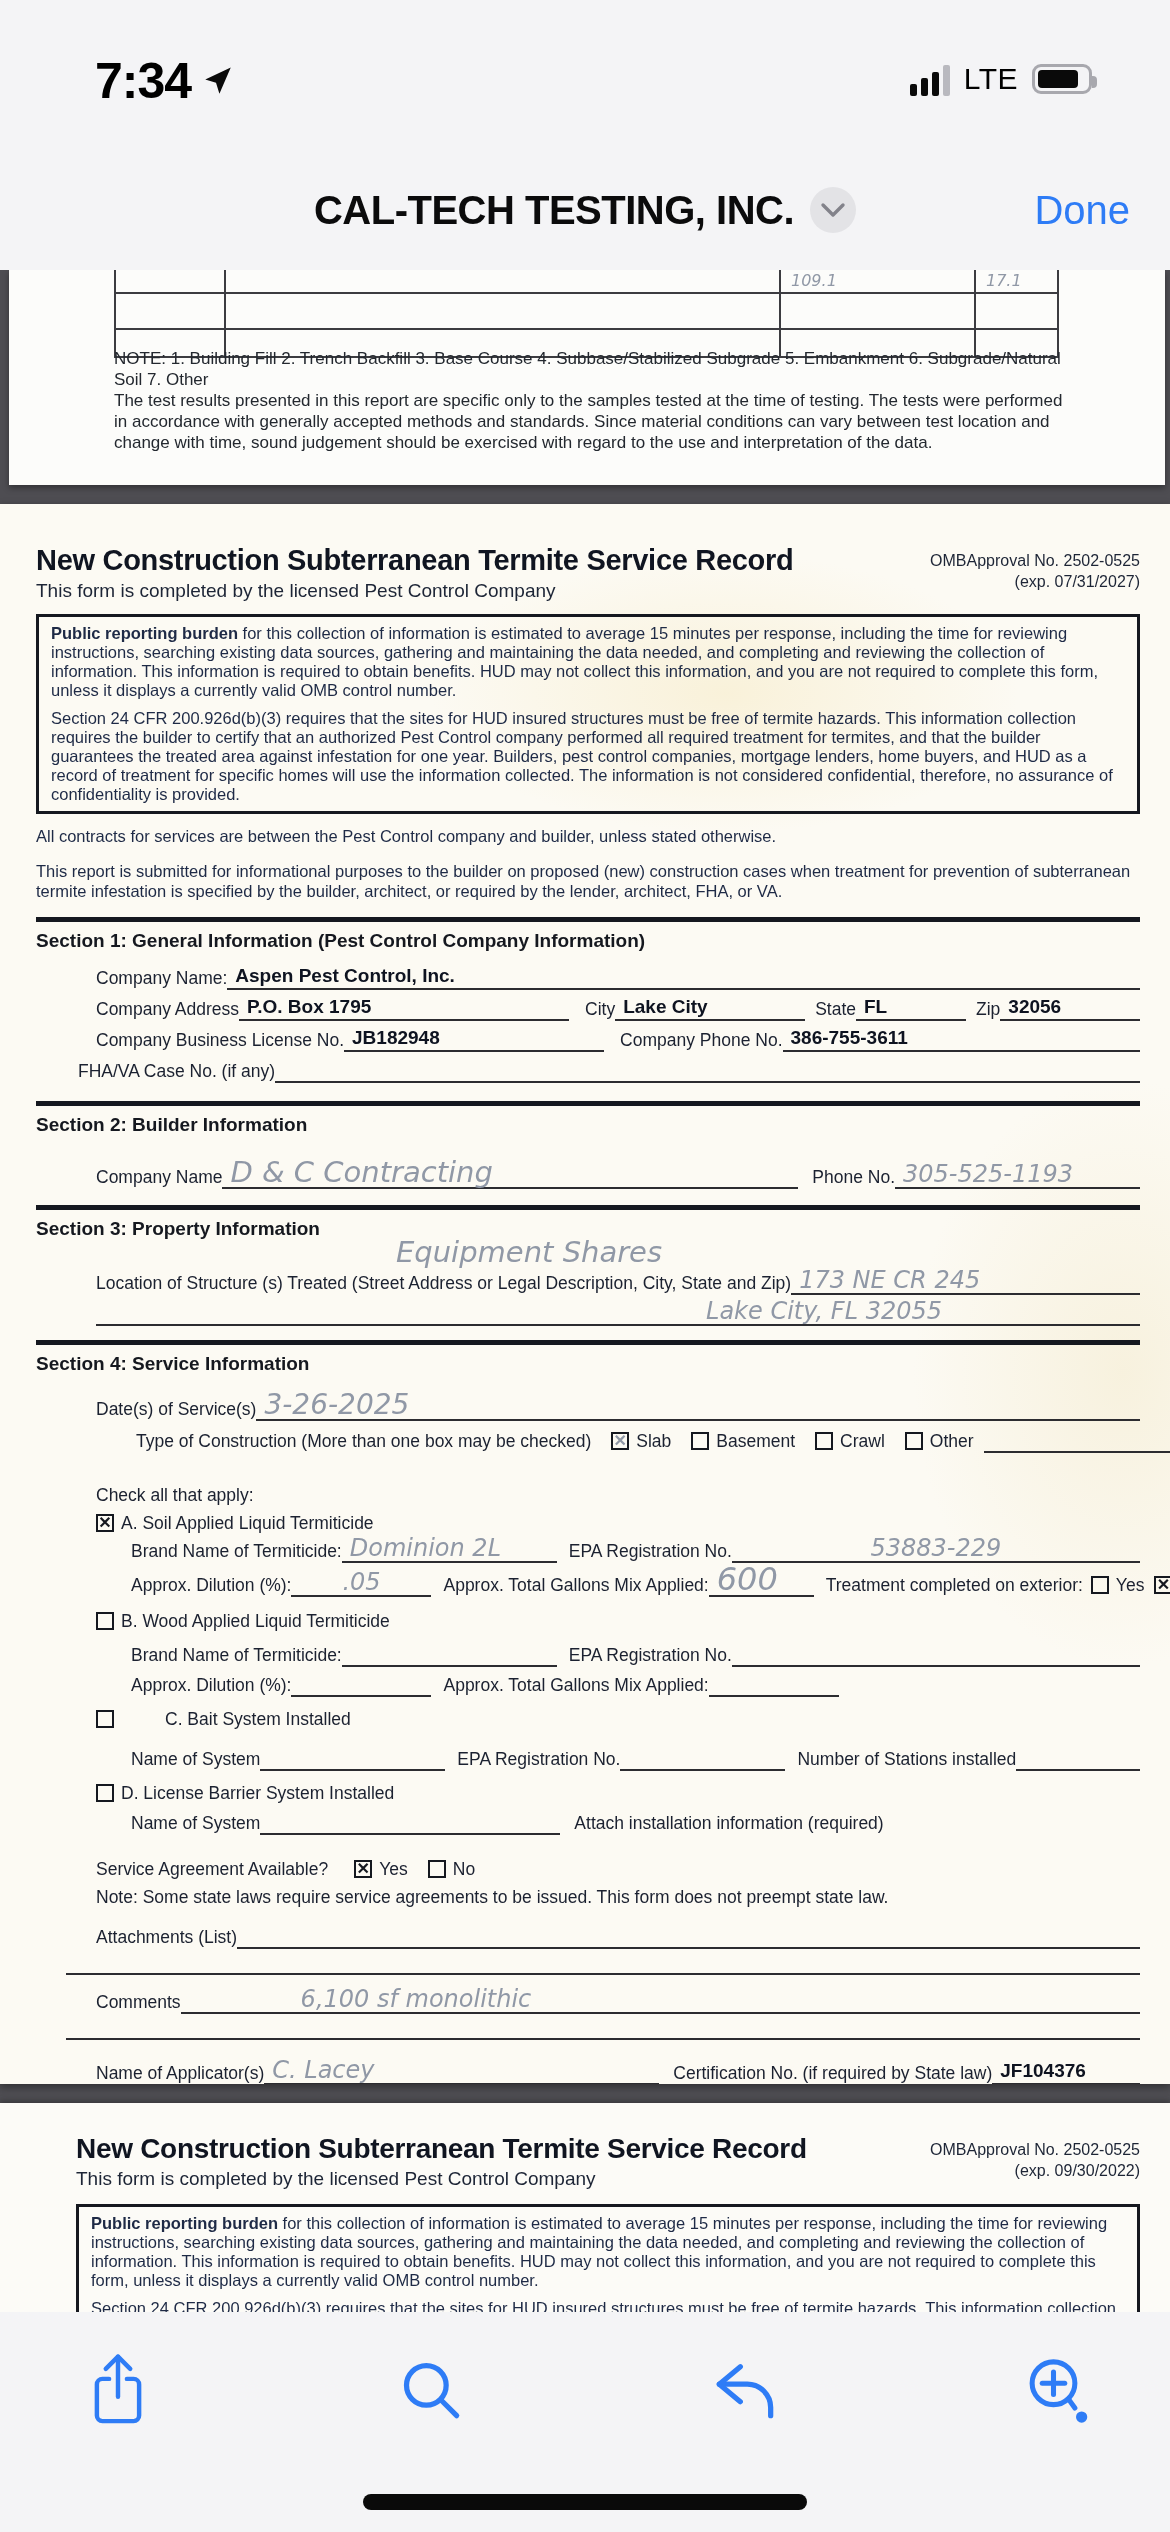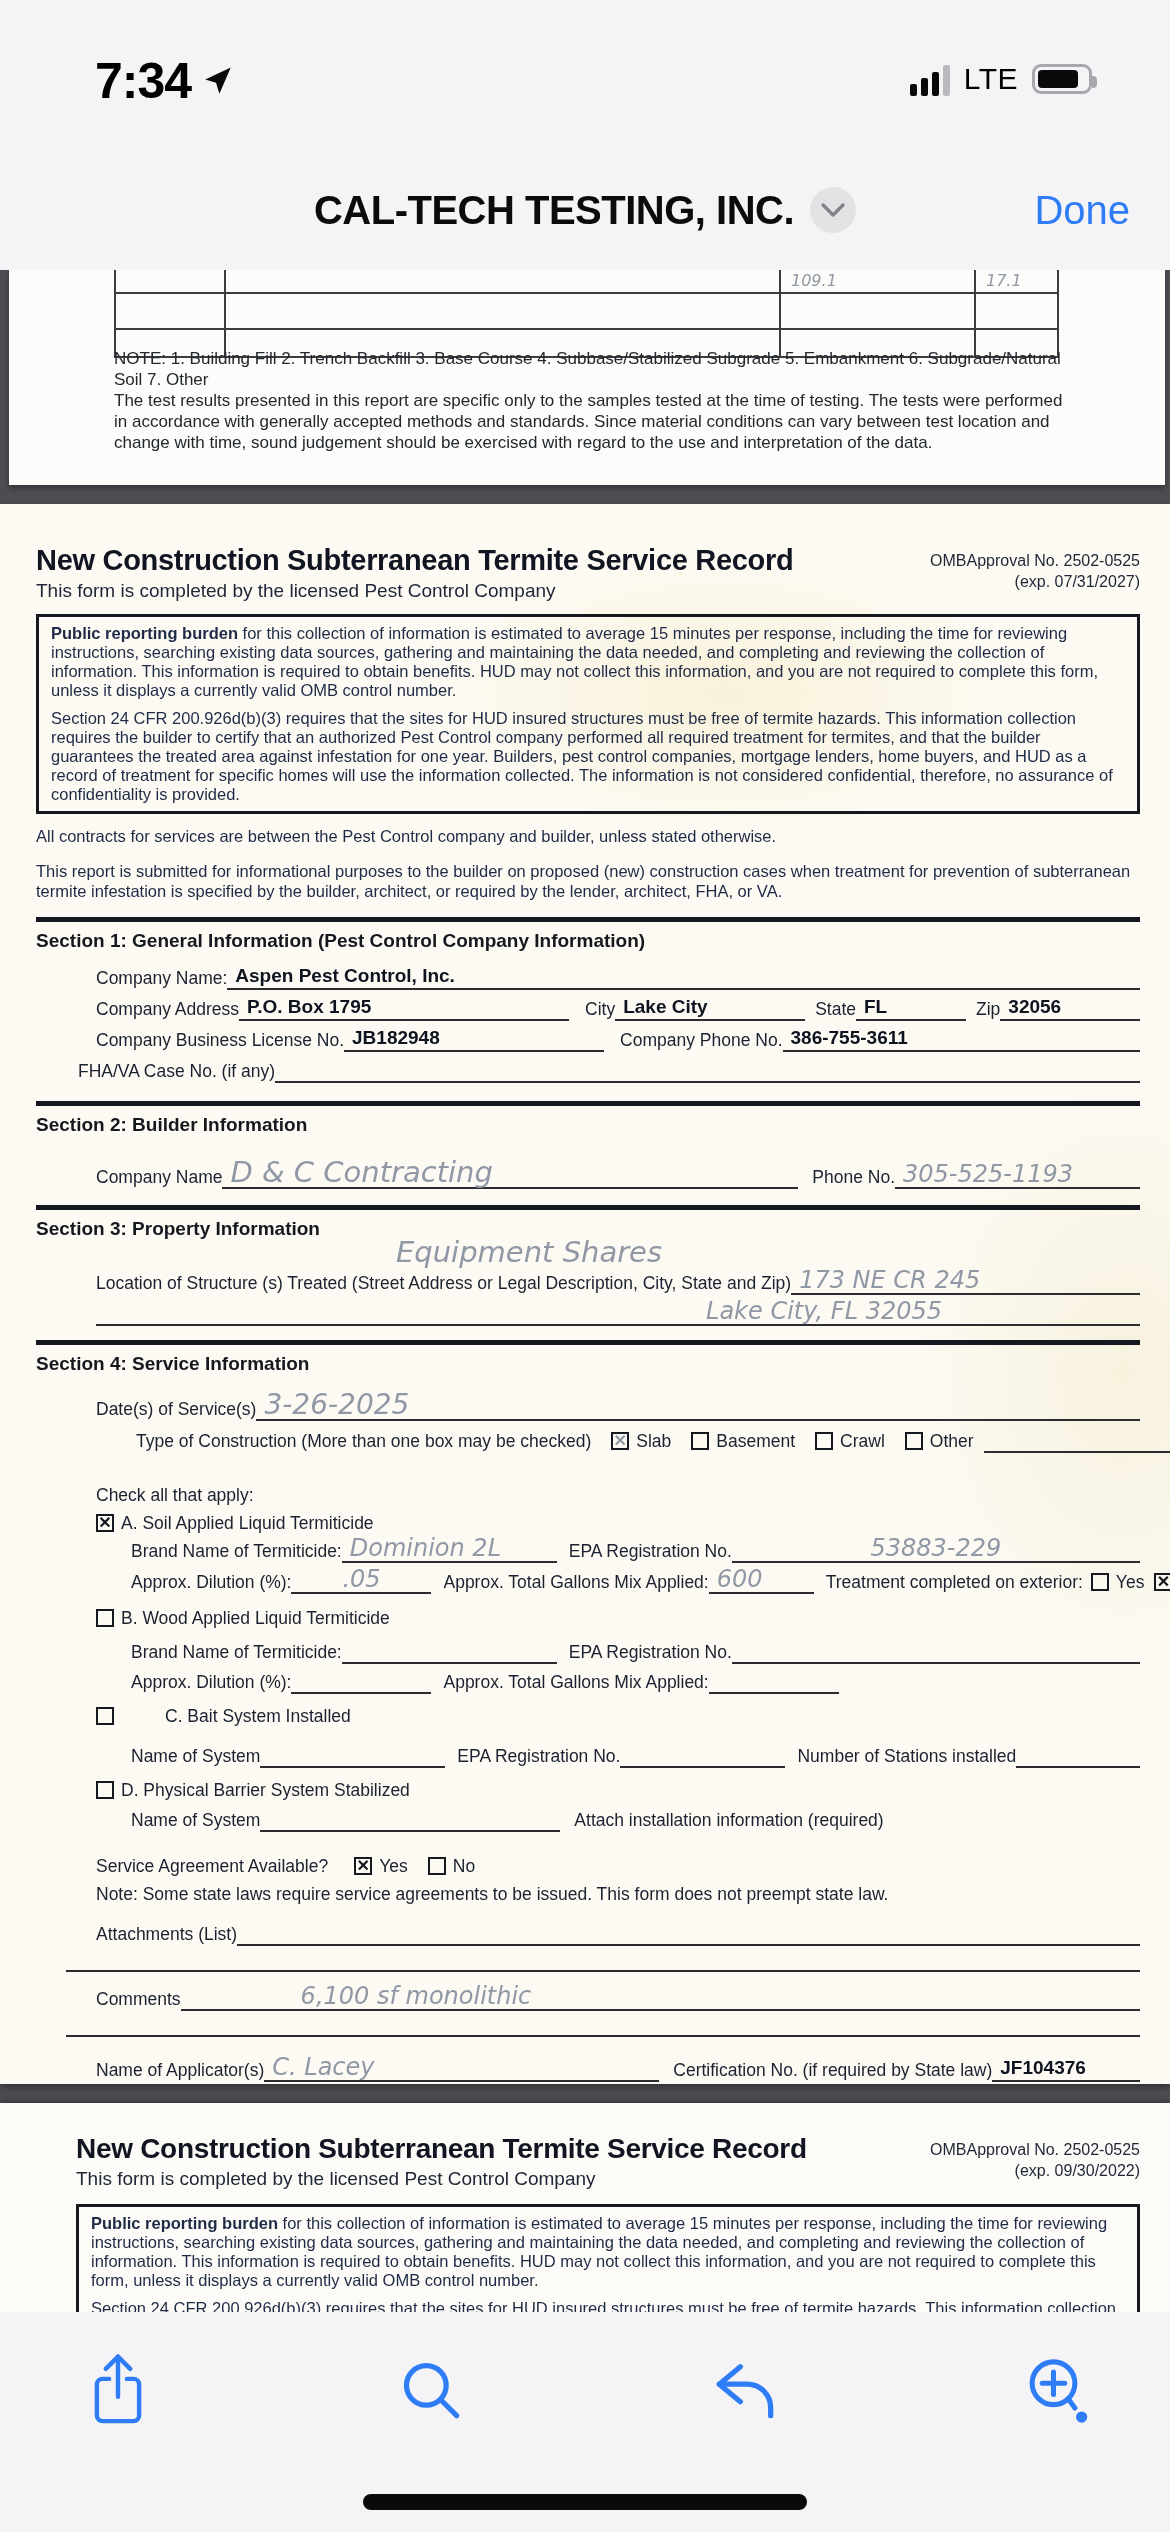--- a/index.html
+++ b/index.html
@@ -270,21 +270,21 @@
     <div class="row" style="margin:3px 0 0 95px;">
       <span class="lbl">Brand Name of Termiticide:</span>
       <span class="fill" style="flex:0 0 215px"><span class="hwv">Dominion 2L</span></span>
       <span class="lbl" style="margin-left:12px">EPA Registration No.</span>
       <span class="fill" style="text-align:center"><span class="hwv">53883-229</span></span>
     </div>
     <div class="row" style="margin:6px 0 0 95px;">
       <span class="lbl">Approx. Dilution (%):</span>
       <span class="fill" style="flex:0 0 140px; text-align:center"><span class="hwv">.05</span></span>
       <span class="lbl" style="margin-left:12px">Approx. Total Gallons Mix Applied:</span>
-      <span class="fill" style="flex:0 0 105px"><span class="hwv" style="font-size:24px">600</span></span>
+      <span class="fill" style="flex:0 0 105px"><span class="hwv" style="font-size:32px">600</span></span>
       <span class="lbl" style="margin-left:12px">Treatment completed on exterior:</span>
       <span class="cb" style="margin-left:8px"></span>
       <span class="cb-lbl">Yes</span>
       <span class="cb" style="margin-left:10px">
           <span>✕</span>
         </span>
 
     </div>
 
     <div class="row" style="margin:12px 0 0 46px;">
@@ -313,21 +313,21 @@
       <span class="lbl">Name of System</span>
       <span class="fill" style="flex:0 0 185px"></span>
       <span class="lbl" style="margin-left:12px">EPA Registration No.</span>
       <span class="fill" style="flex:0 0 165px"></span>
       <span class="lbl" style="margin-left:12px">Number of Stations installed</span>
       <span class="fill"></span>
     </div>
 
     <div class="row" style="margin:10px 0 0 46px;">
       <span class="cb first"></span>
-      <span class="cb-lbl">D. Physical Barrier System Stabilized</span>
+      <span class="cb-lbl">D. License Barrier System Installed</span>
     </div>
     <div class="row" style="margin:6px 0 0 95px;">
       <span class="lbl">Name of System</span>
       <span class="fill" style="flex:0 0 300px"></span>
       <span class="lbl" style="margin-left:14px">Attach installation information (required)</span>
       <span style="flex:1"></span>
     </div>
 
     <div class="row" style="margin:22px 0 0 60px;">
       <span class="lbl">Service Agreement Available?</span>

